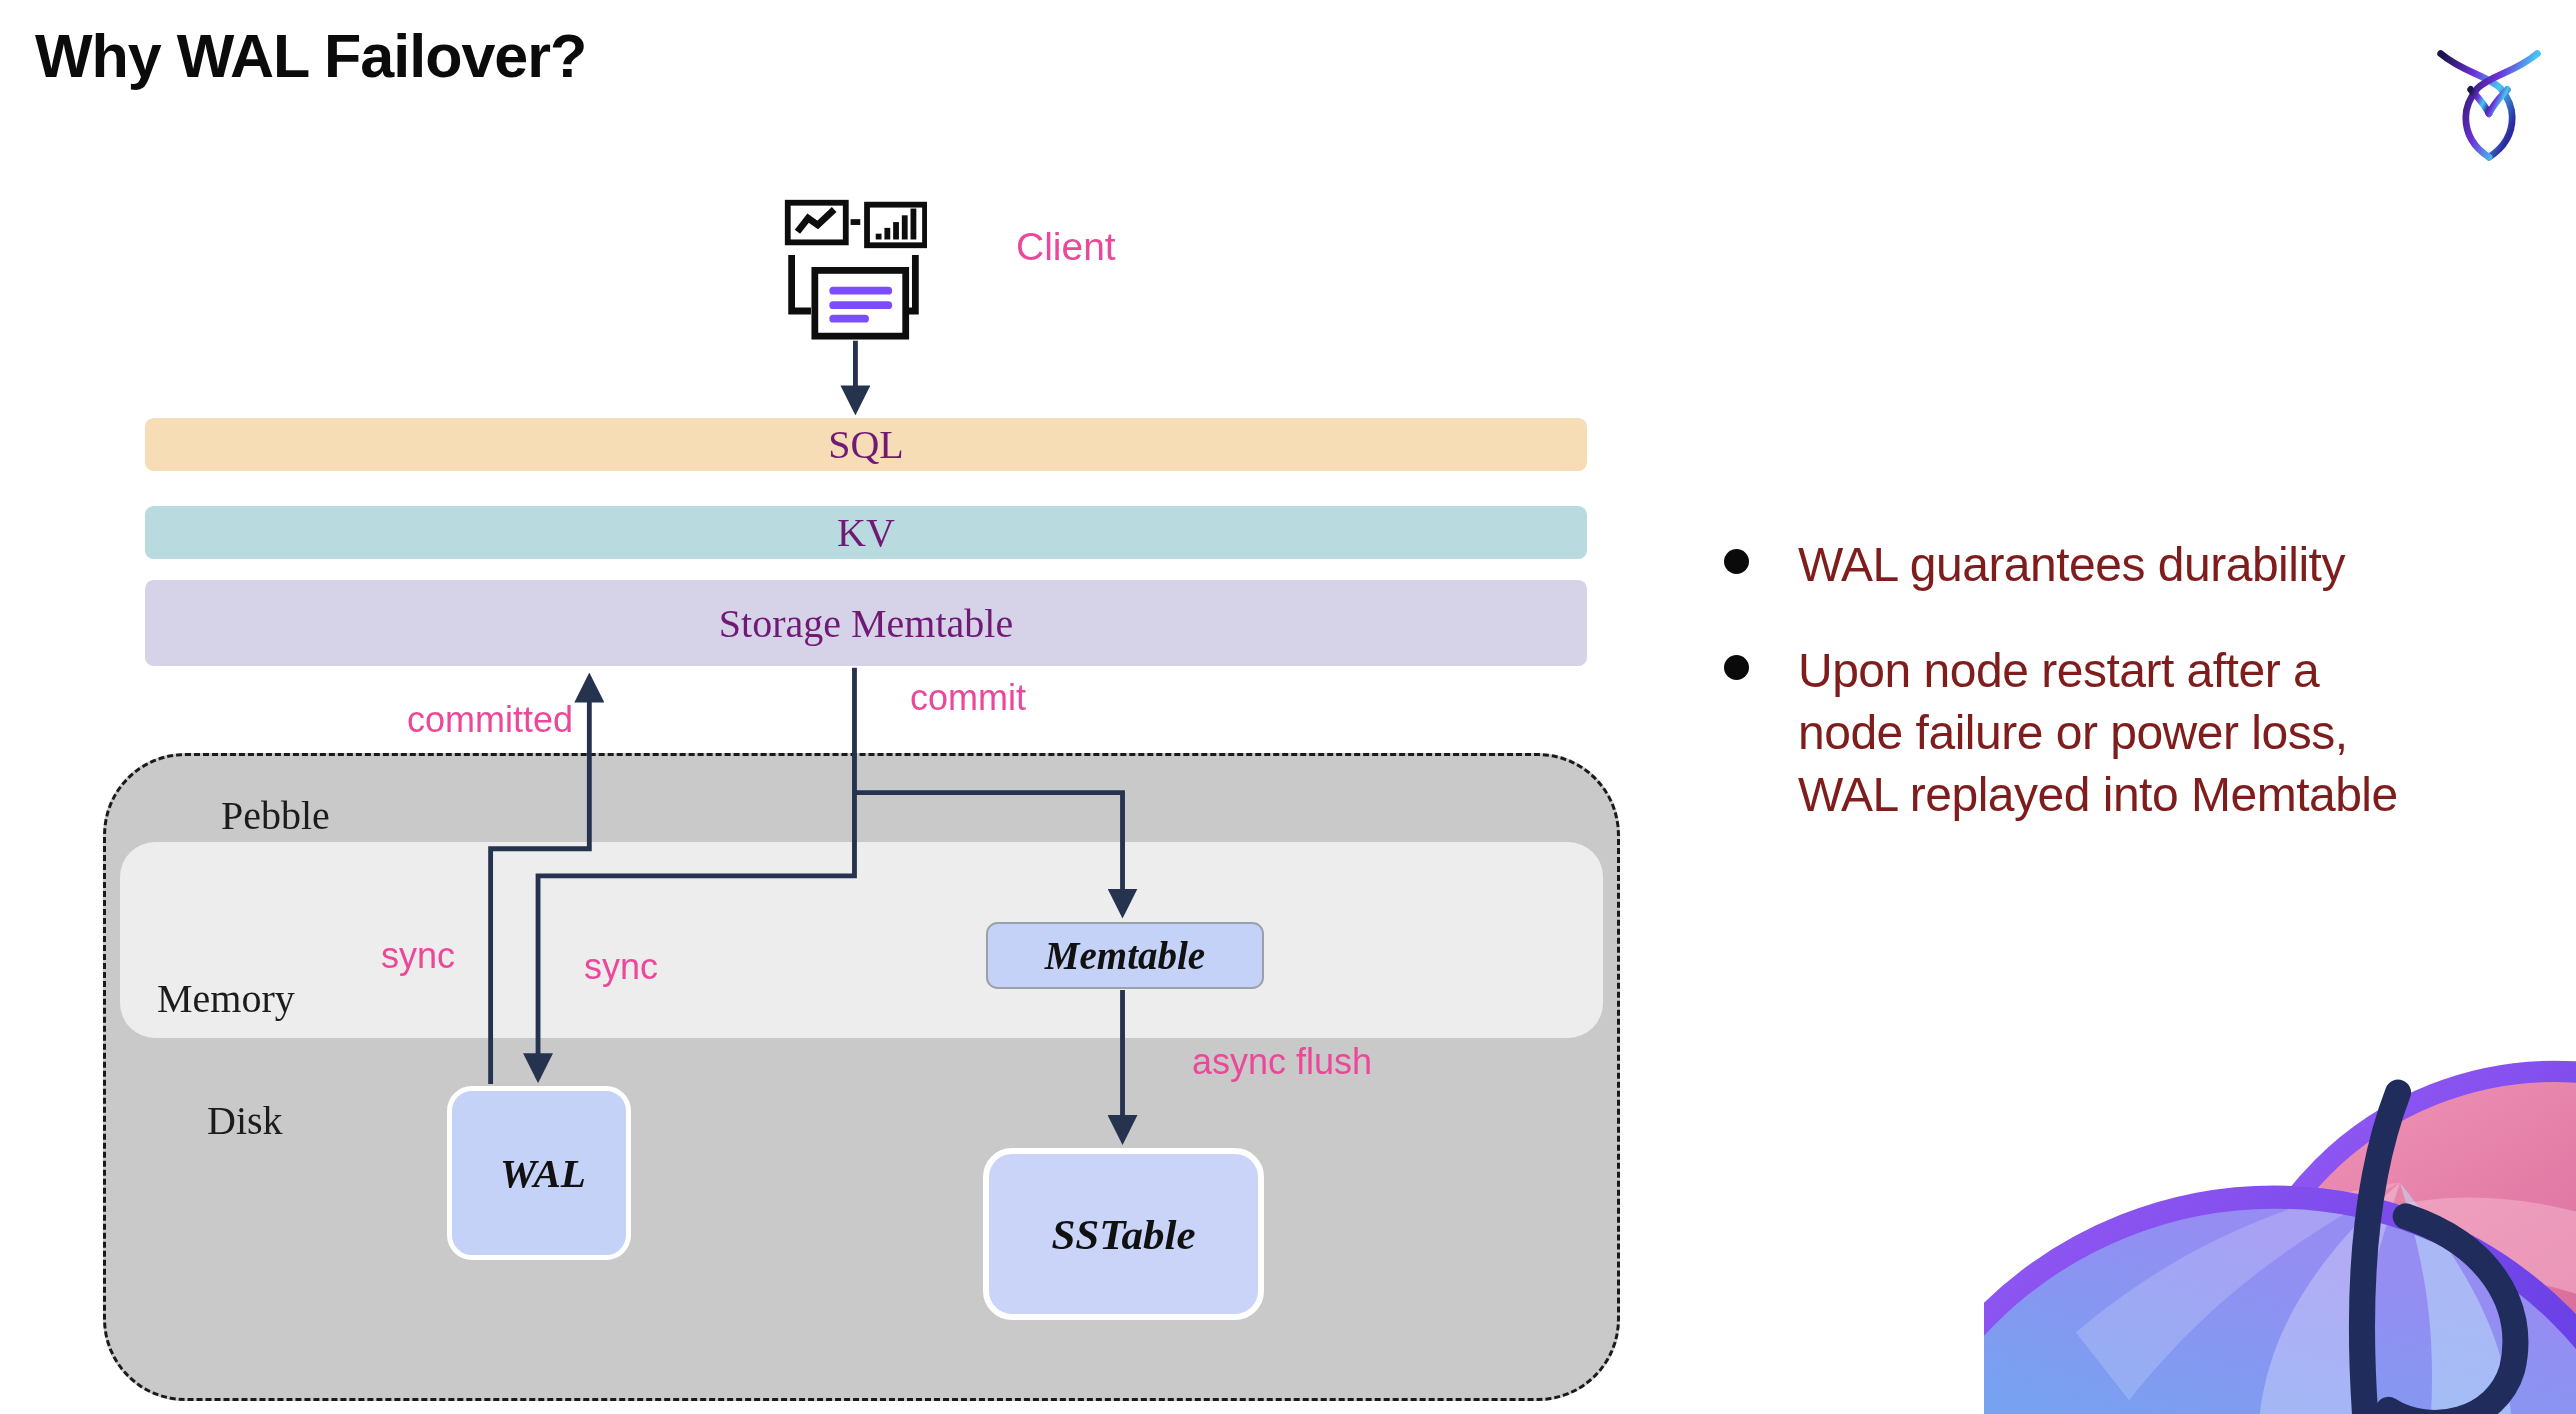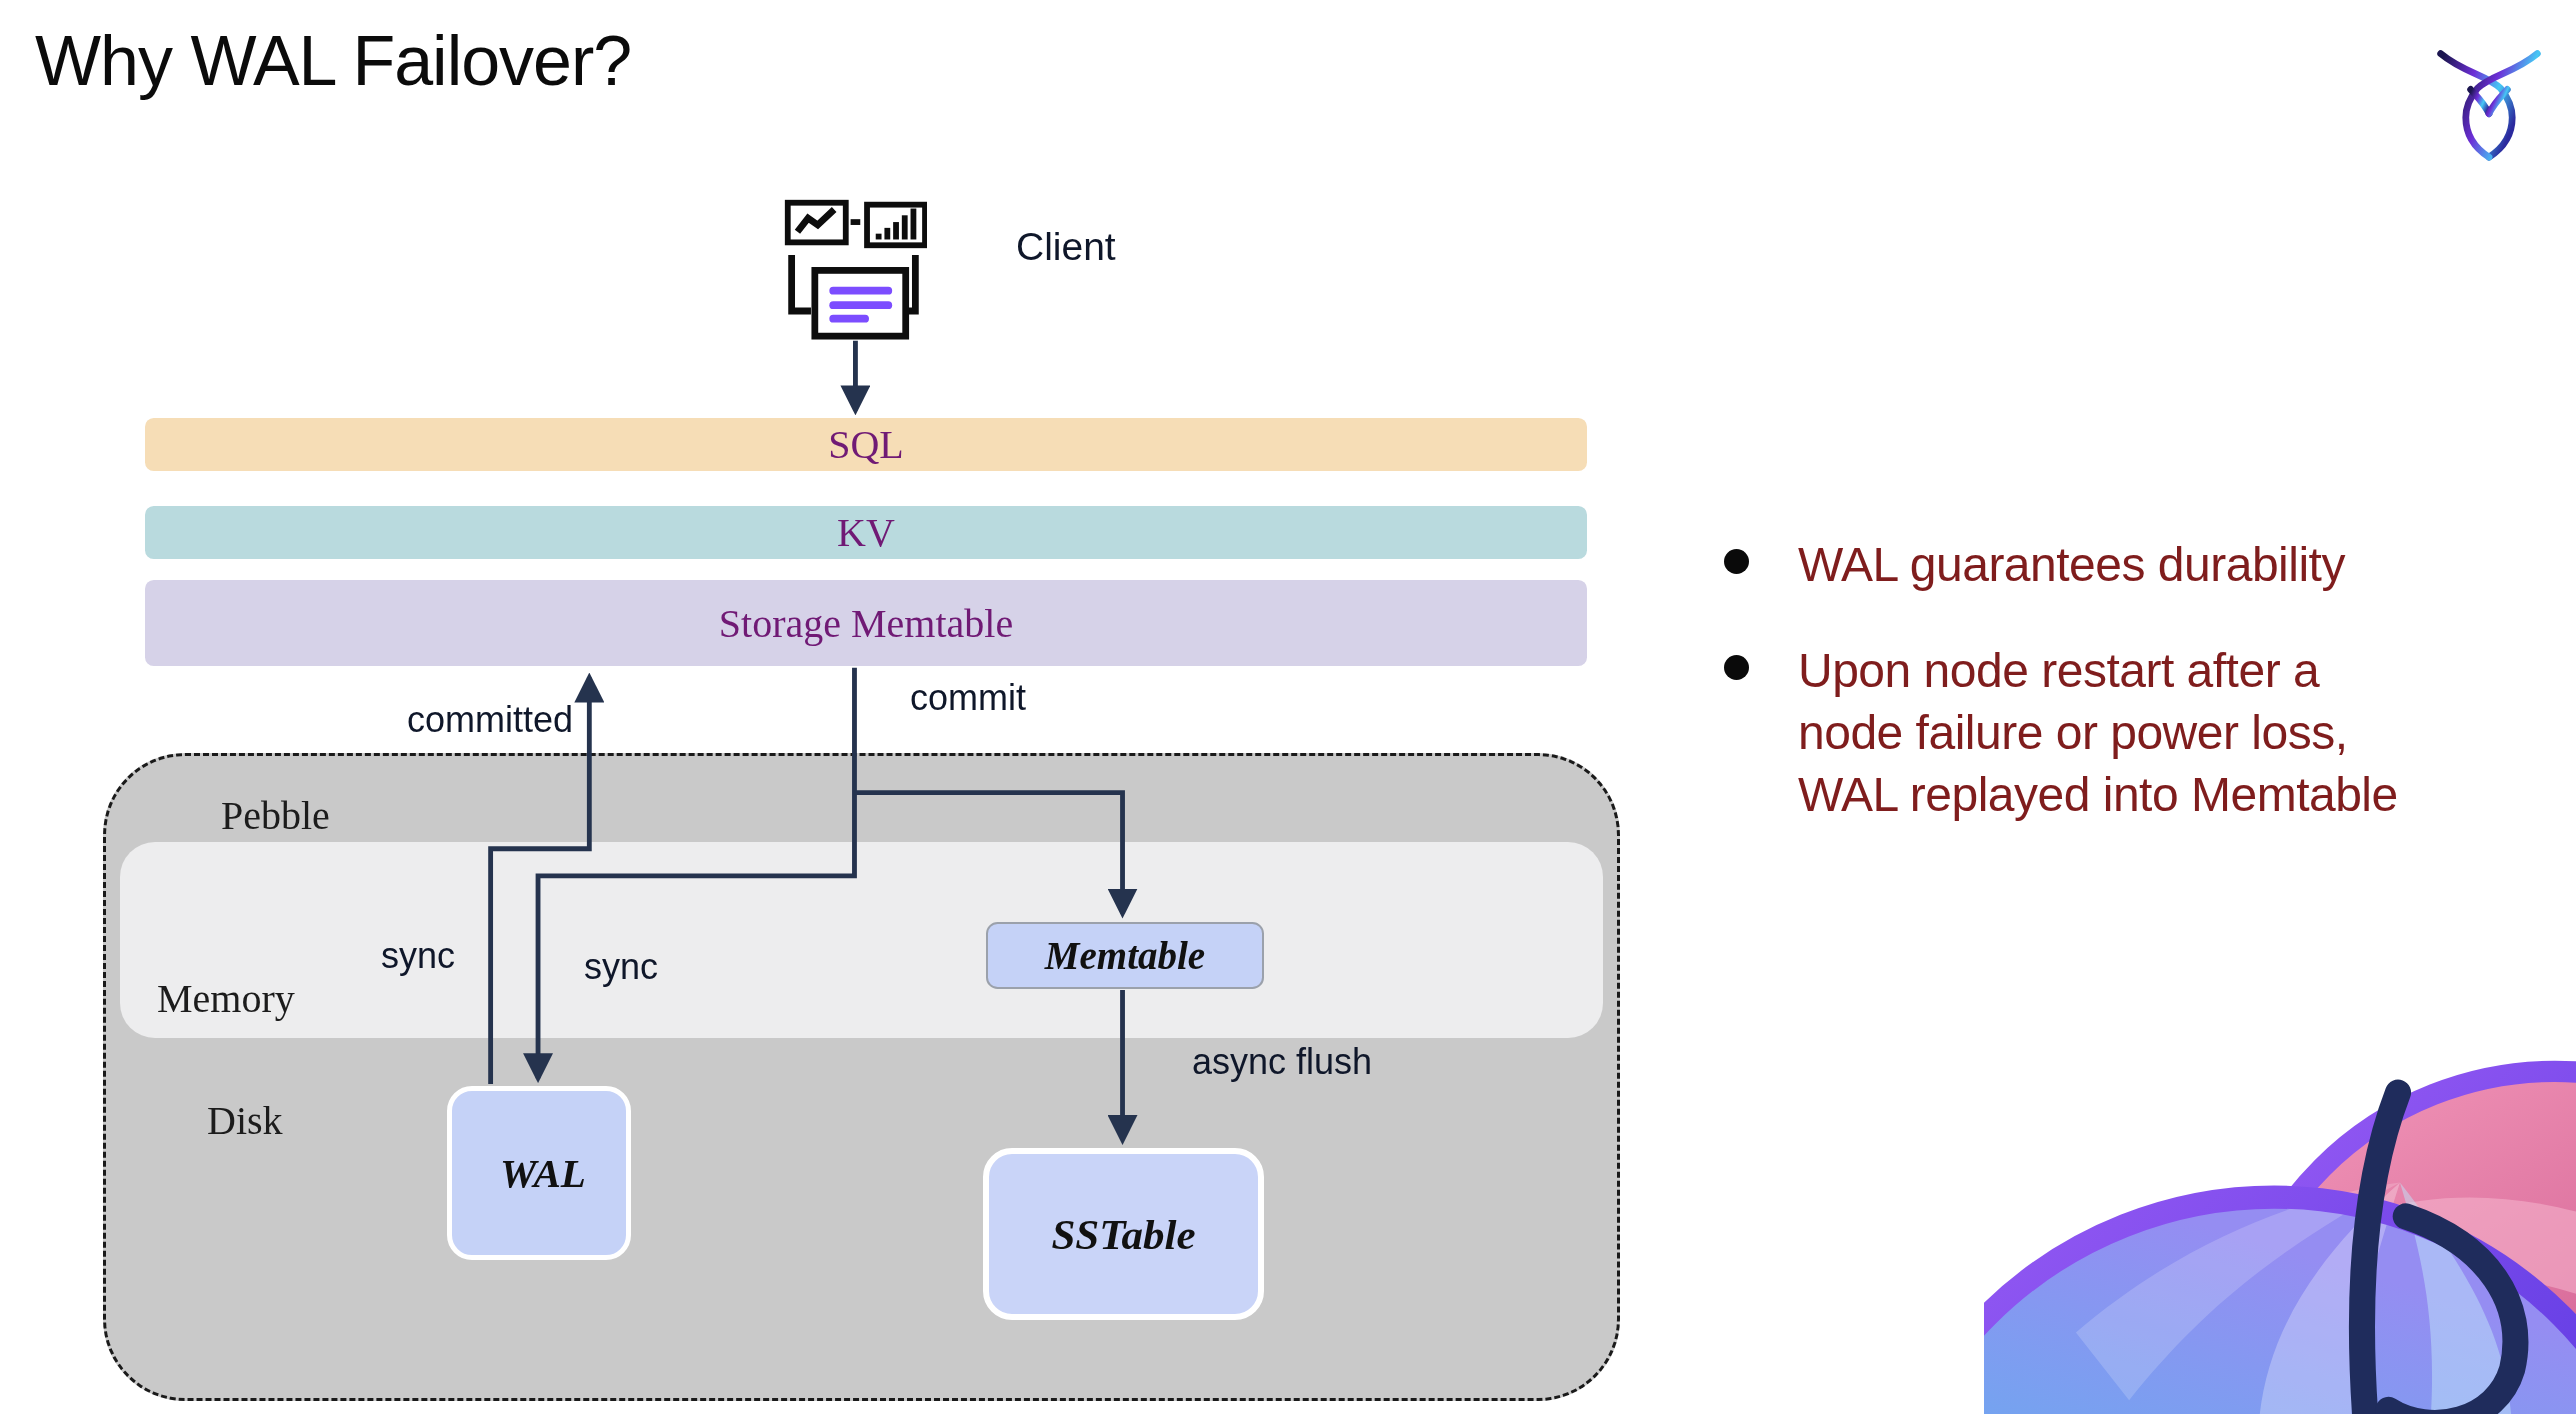--- a/index.html
+++ b/index.html
@@ -1,35 +1,35 @@
 <!DOCTYPE html>
 <html><head>
 <meta charset="utf-8">
 <style>
   html,body{margin:0;padding:0;width:2576px;height:1415px;background:#ffffff;overflow:hidden;
             font-family:"Liberation Sans",sans-serif;}
   .abs{position:absolute;}
   #stage{position:relative;width:2576px;height:1415px;background:#fff;}
 
-  #title{left:35px;top:21px;font-size:70px;font-weight:400;color:#0b0b0b;letter-spacing:-1px;}
+  #title{left:35px;top:21px;font-size:61px;font-weight:700;color:#0b0b0b;letter-spacing:-1px;}
 
   
   .layer-bar{left:145px;width:1442px;border-radius:8.7px;display:flex;align-items:center;justify-content:center;
              font-family:"Liberation Serif","DejaVu Serif",serif;font-size:40px;color:#701a75;}
   #bar-sql{top:418px;height:53px;background:#f6ddb6;}
   #bar-kv{top:506px;height:53px;background:#b9dade;}
   #bar-storage{top:580px;height:86px;background:#d6d2e8;}
 
   
   #pebble{left:103px;top:753px;width:1517px;height:648px;background:#c9c9c9;
           border:3.9px dashed #1a1a1a;border-radius:82px;box-sizing:border-box;}
   #memory-band{left:120px;top:842px;width:1483px;height:196px;background:#ededee;border-radius:35px;}
 
   .serif-label{font-family:"Liberation Serif","DejaVu Serif",serif;font-size:40px;color:#1c1c1c;}
-  .sans-label{font-size:36px;color:#0f172a;}
+  .sans-label{font-size:36px;color:#ec4899;}
 
   
   .node{display:flex;align-items:center;justify-content:center;
         font-family:"Liberation Serif","DejaVu Serif",serif;font-weight:700;color:#111;
         background:#c5d2f7;box-sizing:border-box;font-style:italic;}
   #node-memtable{left:986px;top:922px;width:278px;height:67px;border:2.9px solid #9ba1ab;border-radius:11.6px;font-size:39px;}
   #node-wal{left:447px;top:1086px;width:184px;height:174px;border:5.8px solid #ffffff;border-radius:25px;font-size:41px;padding-left:8px;}
   #node-sstable{left:983px;top:1148px;width:281px;height:172px;border:6.8px solid #ffffff;border-radius:29px;font-size:43px;background:#c9d4f8;}
 
   

